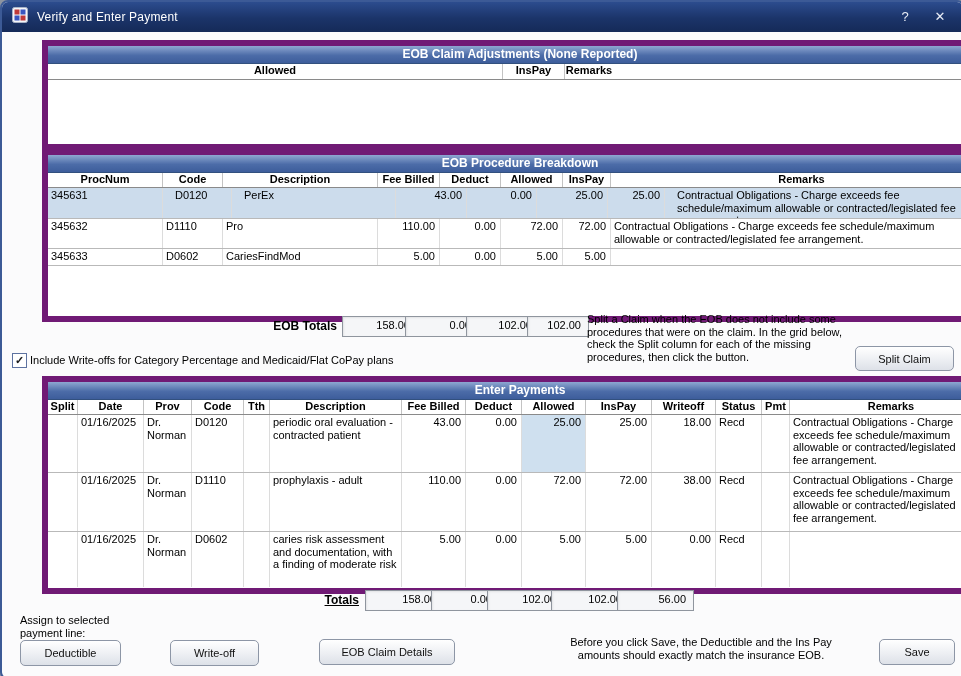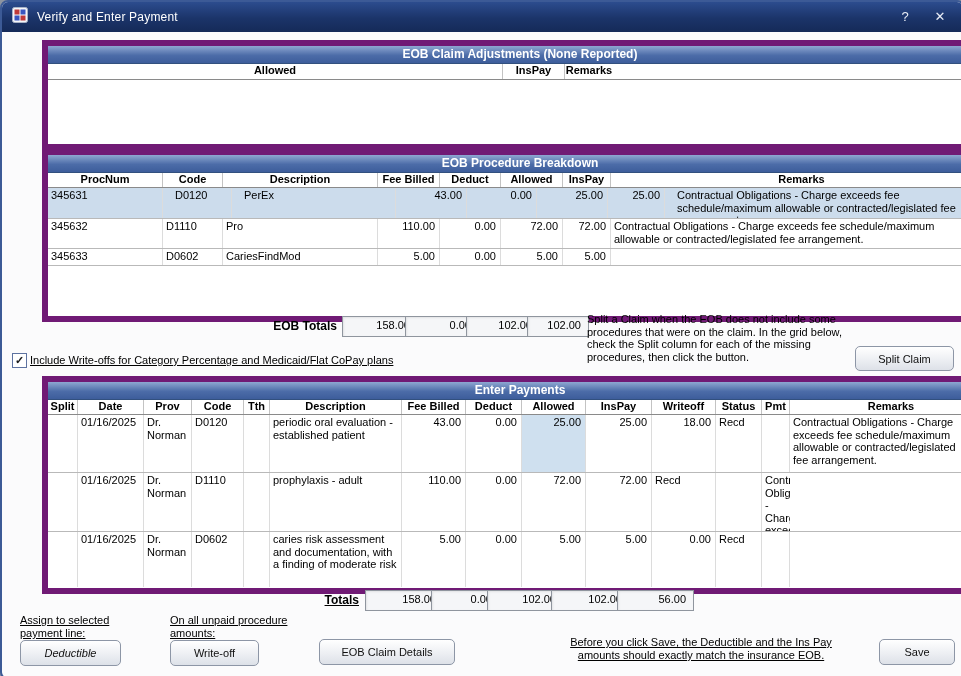--- a/index.html
+++ b/index.html
@@ -28,21 +28,21 @@
   .cols3{grid-template-columns:30px 66px 48px 52px 26px 132px 64px 56px 64px 66px 64px 46px 28px 1fr;}
   
   .vscroll{position:absolute;right:0;width:17px;background:#f1f1f2;border-left:1px solid #c6c6c6;display:flex;flex-direction:column;}
   .sb-btn{height:16px;background:#fafafa;border:1px solid #c6c6c6;color:#606060;font-size:7px;line-height:14px;text-align:center;cursor:pointer;}
   .sb-track{flex:1;}
   
   .btn{position:absolute;display:flex;align-items:center;justify-content:center;background:linear-gradient(#ffffff,#edeff3 55%,#dde1e8);border:1px solid #8d96a6;border-radius:5px;font-size:11px;color:#101010;cursor:pointer;}
   .tbox{position:absolute;height:19px;background:#f5f6f8;border:1px solid #8f959e;font-size:11px;line-height:17px;text-align:right;padding:0 7px;box-shadow:inset 1px 1px 2px rgba(0,0,0,.08);}
   .tlabel{position:absolute;font-size:12px;font-weight:bold;text-align:right;}
   .note{position:absolute;font-size:11px;line-height:12.5px;color:#000;}
-  .small{position:absolute;font-size:11px;line-height:13px;color:#000;text-decoration:underline;}
+  .small{position:absolute;font-size:11px;line-height:13px;color:#000;}
   .checkbox{position:absolute;width:13px;height:13px;background:#fff;border:1px solid #5d72a0;display:flex;align-items:center;justify-content:center;font-size:11px;font-weight:bold;color:#1a1a1a;cursor:pointer;line-height:11px;}
 </style>
 </head>
 <body>
 
 <div class="window">
 
   <div class="titlebar">
     <span class="app-icon">
       <svg width="16" height="16" viewBox="0 0 16 16">
@@ -158,21 +158,21 @@
       <div>Remarks</div>
     </div>
     <div class="gbody" style="top:33px;">
 
       <div class="grow cols3" style="height:57px;">
         <div></div>
         <div>01/16/2025</div>
         <div>Dr. Norman</div>
         <div>D0120</div>
         <div></div>
-        <div>periodic oral evaluation - established patient</div>
+        <div>periodic oral evaluation - contracted patient</div>
         <div class="num">43.00</div>
         <div class="num">0.00</div>
         <div class="num sel-cell">25.00</div>
         <div class="num">25.00</div>
         <div class="num">18.00</div>
         <div>Recd</div>
         <div></div>
         <div>Contractual Obligations - Charge exceeds fee schedule/maximum allowable or contracted/legislated fee arrangement.</div>
       </div>
 
@@ -180,20 +180,21 @@
         <div></div>
         <div>01/16/2025</div>
         <div>Dr. Norman</div>
         <div>D1110</div>
         <div></div>
         <div>prophylaxis - adult</div>
         <div class="num">110.00</div>
         <div class="num">0.00</div>
         <div class="num">72.00</div>
         <div class="num">72.00</div>
+        <div class="num">38.00</div>
         <div>Recd</div>
         <div></div>
         <div>Contractual Obligations - Charge exceeds fee schedule/maximum allowable or contracted/legislated fee arrangement.</div>
       </div>
 
       <div class="grow cols3" style="height:58px;">
         <div></div>
         <div>01/16/2025</div>
         <div>Dr. Norman</div>
         <div>D0602</div>
@@ -218,23 +219,22 @@
   </div>
 
   <div class="tlabel" style="left:250px;top:591px;width:107px;text-decoration:underline;">Totals</div>
   <div class="tbox" style="left:363px;top:588px;width:63px;">158.00</div>
   <div class="tbox" style="left:429px;top:588px;width:53px;">0.00</div>
   <div class="tbox" style="left:485px;top:588px;width:61px;">102.00</div>
   <div class="tbox" style="left:549px;top:588px;width:63px;">102.00</div>
   <div class="tbox" style="left:615px;top:588px;width:61px;">56.00</div>
 
   <div class="small" style="left:18px;top:612px;width:112px;">Assign to selected payment line:</div>
-  <div class="btn" style="left:18px;top:638px;width:99px;height:24px;font-style:italic;">Deductible</div>
-
-  <div class="small" style="left:168px;top:612px;width:125px;">On all unpaid procedure amounts:</div>
+  <div class="btn" style="left:18px;top:638px;width:99px;height:24px;">Deductible</div>
+
   <div class="btn" style="left:168px;top:638px;width:87px;height:24px;">Write-off</div>
 
   <div class="btn" style="left:317px;top:637px;width:134px;height:24px;">EOB Claim Details</div>
 
   <div class="small" style="left:549px;top:634px;width:300px;text-align:center;">Before you click Save, the Deductible and the Ins Pay amounts should exactly match the insurance EOB.</div>
   <div class="btn" style="left:877px;top:637px;width:74px;height:24px;">Save</div>
 
 </div>
 
 </body></html>

